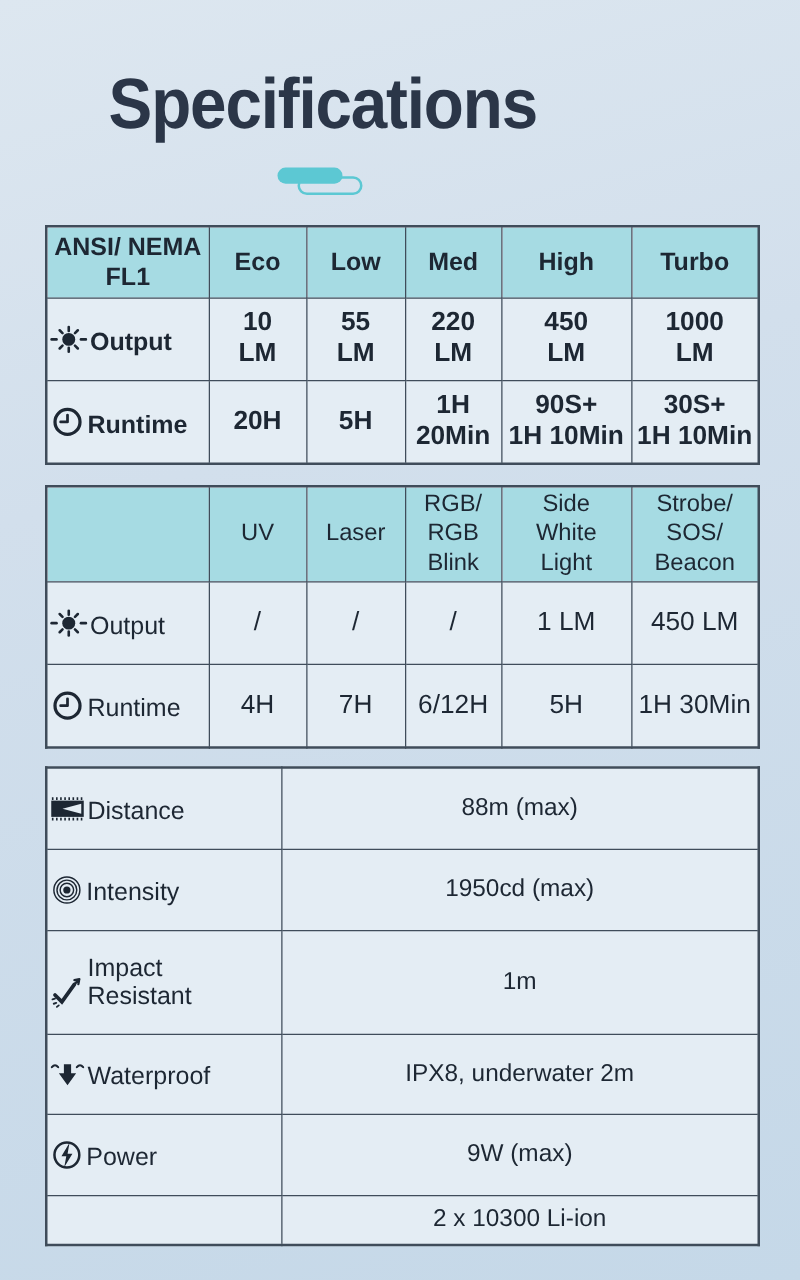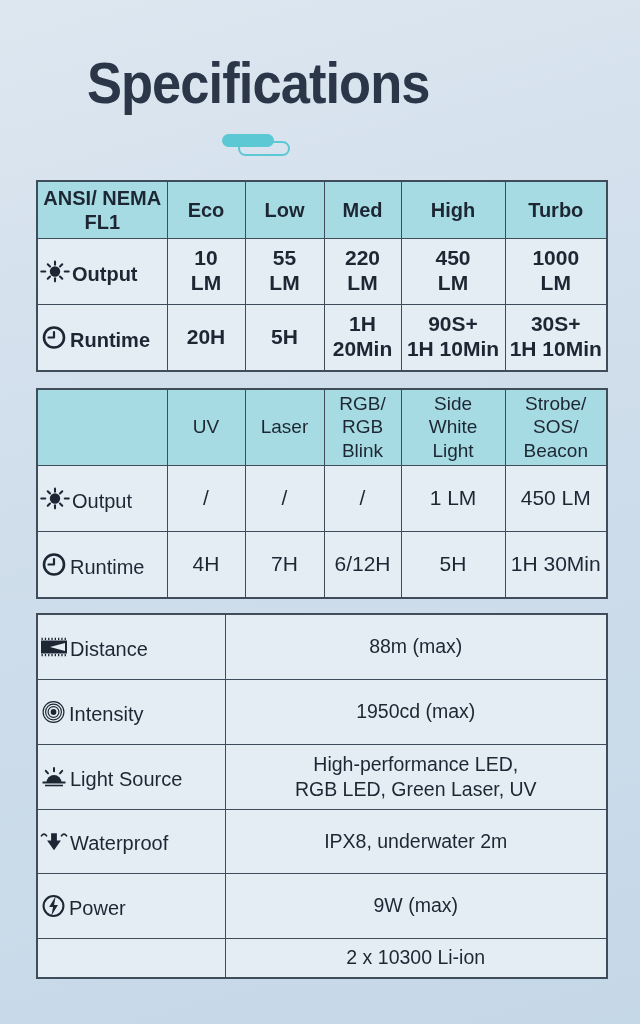--- a/index.html
+++ b/index.html
@@ -238,40 +238,39 @@
                       <circle cx="14" cy="13" r="8.2"></circle>
                       <circle cx="14" cy="13" r="10.8"></circle>
                 </g>
               </svg>
             </span>
             <span>Intensity</span>
           </div>
         </td>
         <td class="val">1950cd (max)</td>
       </tr>
-      <tr style="height:63px">
-        <td class="labcell">
-          <div class="lab">
-            <span class="ic">
-              <svg width="28" height="26" viewBox="0 0 28 26">
-                <path d="M6.5 18.5 a7.5 7.5 0 0 1 15 0 Z" fill="currentColor"></path>
-                <line x1="2.5" y1="18.5" x2="25.5" y2="18.5" stroke="currentColor" stroke-width="2"></line>
-                <line x1="5" y1="21.5" x2="23" y2="21.5" stroke="currentColor" stroke-width="1.6"></line>
-                <g stroke="currentColor" stroke-width="2" stroke-linecap="round">
-                  <line x1="14" y1="4" x2="14" y2="7.2"></line>
-                  <line x1="5.8" y1="6.8" x2="8" y2="9.3"></line>
-                  <line x1="22.2" y1="6.8" x2="20" y2="9.3"></line>
+      <tr style="height:52px">
+        <td class="labcell">
+          <div class="lab">
+            <span class="ic">
+              <svg width="28" height="27" viewBox="0 0 28 26">
+                <path d="M4 14.5 L9.5 20 L19.5 6" fill="none" stroke="currentColor" stroke-width="3" stroke-linecap="round"></path>
+                <path d="M19.5 6 L23.5 1.8 M23.5 1.8 l-4 0.8 M23.5 1.8 l-0.8 4" fill="none" stroke="currentColor" stroke-width="1.8" stroke-linecap="round"></path>
+                <g stroke="currentColor" stroke-width="1.5" stroke-linecap="round">
+                  <line x1="2" y1="18" x2="4" y2="17.4"></line>
+                      <line x1="3" y1="21.5" x2="5" y2="20.8"></line>
+                      <line x1="5.5" y1="24" x2="7" y2="22.8"></line>
                 </g>
               </svg>
             </span>
-            <span>Light Source</span>
-          </div>
-        </td>
-        <td class="val">High-performance LED,
-RGB LED, Green Laser, UV</td>
+            <span>Impact
+Resistant</span>
+          </div>
+        </td>
+        <td class="val">1m</td>
       </tr>
       <tr style="height:38px">
         <td class="labcell">
           <div class="lab">
             <span class="ic">
               <svg width="28" height="25" viewBox="0 0 28 26">
                 <path d="M11 4.5 h6 v7.5 h4.2 L14 22 L6.8 12 H11 Z" fill="currentColor"></path>
                 <path d="M1 7 q2.6 -3.2 5.2 0" fill="none" stroke="currentColor" stroke-width="1.8" stroke-linecap="round"></path>
                 <path d="M21.8 7 q2.6 -3.2 5.2 0" fill="none" stroke="currentColor" stroke-width="1.8" stroke-linecap="round"></path>
               </svg>

